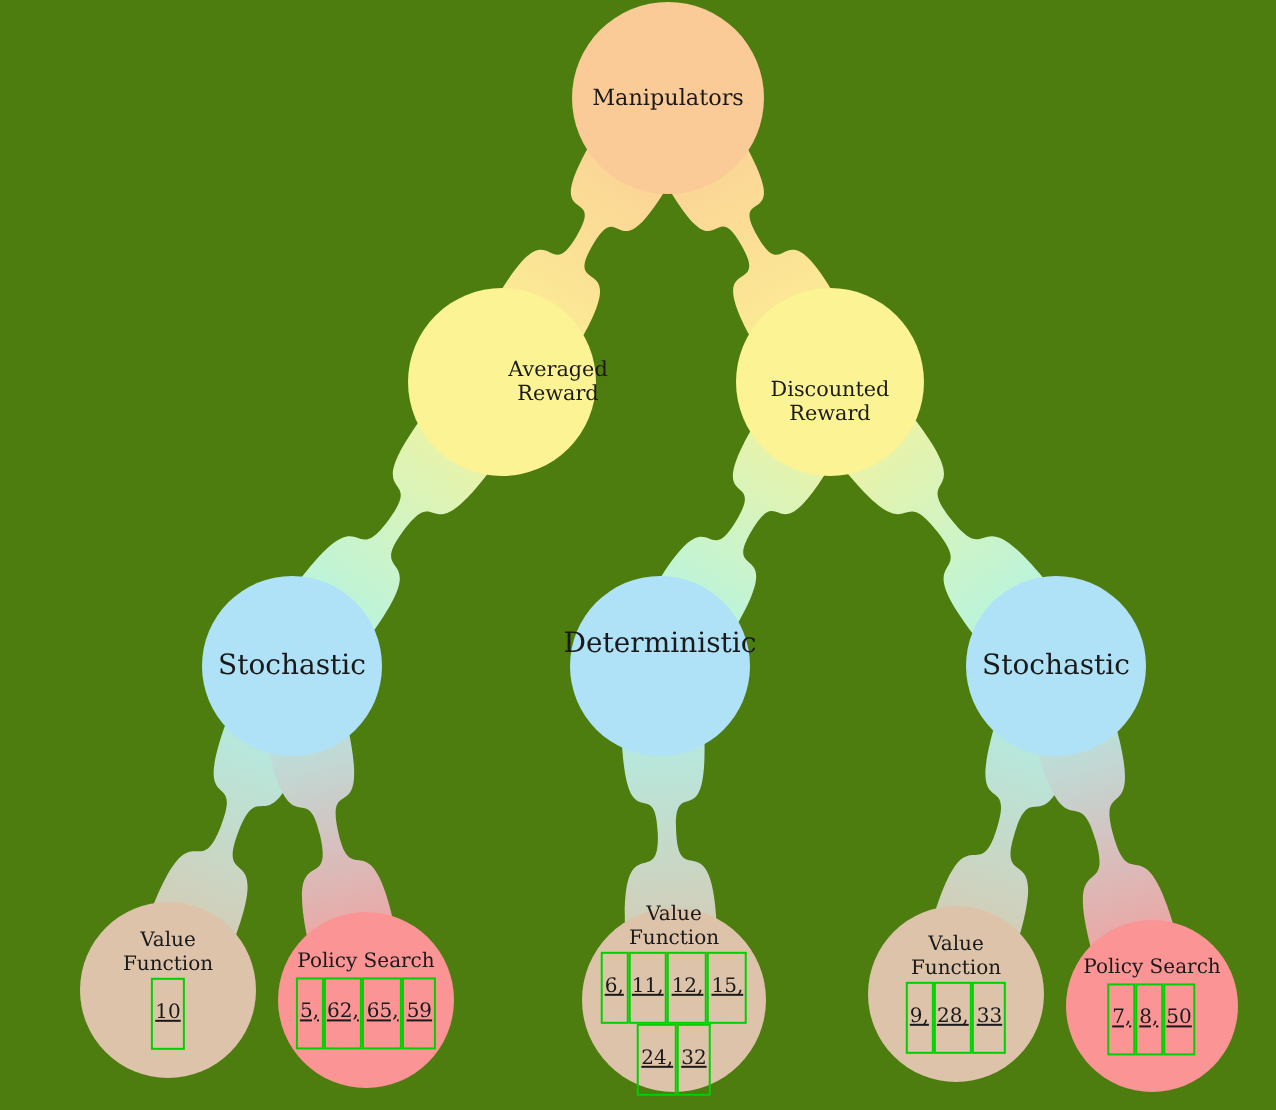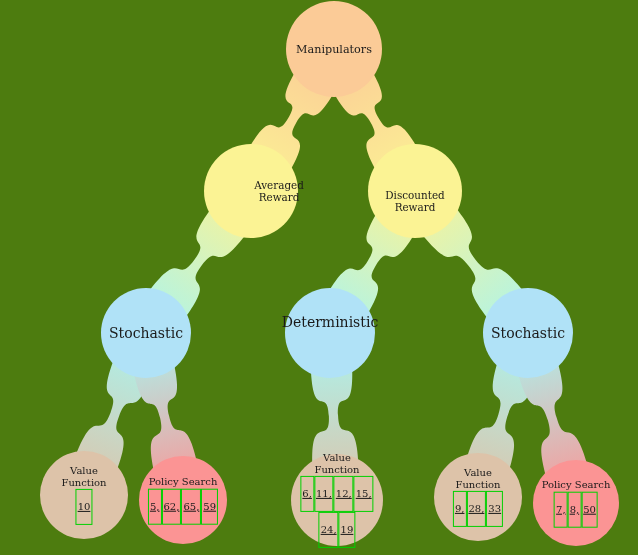--- a/index.html
+++ b/index.html
@@ -168,21 +168,21 @@
         <span class="ln">Policy Search</span>
         <span class="refs">
           <span class="refline"><span class="ref">5,</span><span class="ref">62,</span><span class="ref">65,</span><span class="ref">59</span></span>
         </span>
       </div>
       <div class="node-label lvl3" style="left: 337px; top: 500px;">
         <span class="ln">Value</span>
         <span class="ln">Function</span>
         <span class="refs">
           <span class="refline"><span class="ref">6,</span><span class="ref">11,</span><span class="ref">12,</span><span class="ref">15,</span></span>
-          <span class="refline"><span class="ref">24,</span><span class="ref">19</span></span>
+          <span class="refline"><span class="ref">24,</span><span class="ref">32</span></span>
         </span>
       </div>
       <div class="node-label lvl3" style="left: 478px; top: 497px;">
         <span class="ln">Value</span>
         <span class="ln">Function</span>
         <span class="refs">
           <span class="refline"><span class="ref">9,</span><span class="ref">28,</span><span class="ref">33</span></span>
         </span>
       </div>
       <div class="node-label lvl3" style="left: 576px; top: 503px;">

